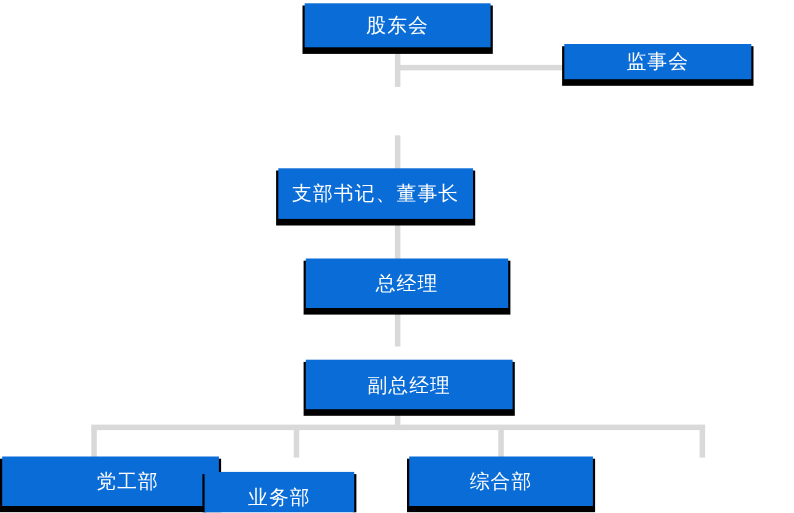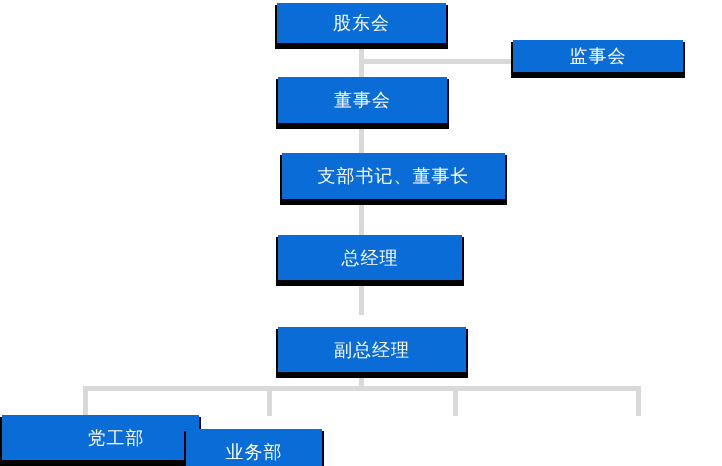--- a/index.html
+++ b/index.html
@@ -23,21 +23,21 @@
     letter-spacing: 1px;
     z-index: 2;
     font-family: Liberation Mono, monospace;
   }
   .conn { position: absolute; background: #d9d9d9; z-index: 1; }
 
   
   .n-shareholders { left: 277px; top: 3px;   width: 169px; height: 40px; }
   .n-supervisory  { left: 513px; top: 40px;  width: 170px; height: 32px; }
   .n-board        { left: 278px; top: 77px;  width: 169px; height: 46px; }
-  .n-secretary    { left: 253px; top: 153px; width: 223px; height: 46px; margin-left: 29px; }
+  .n-secretary    { left: 253px; top: 153px; width: 177px; height: 46px; }
   .n-gm           { left: 278px; top: 235px; width: 184px; height: 45px; }
   .n-dgm          { left: 278px; top: 327px; width: 188px; height: 45px; }
   .n-party        { left: 2px;   top: 415px; width: 166px; height: 45px; padding-left: 31px; }
   .n-business     { left: 186px; top: 429px; width: 136px; height: 45px; }
   .n-general      { left: 372px; top: 415px; width: 167px; height: 45px; }
   .n-finance      { left: 555px; top: 415px; width: 166px; height: 45px; }
 
   
   .c-v1   { left: 359px; top: 43px;  width: 5px;   height: 36px; }
   .c-h-sup{ left: 361px; top: 59px;  width: 152px; height: 5px;  }
@@ -69,23 +69,20 @@
   <div class="conn c-d4"></div>
 
   <div class="box n-shareholders">
     <span>股东会</span>
   </div>
 
   <div class="box n-supervisory">
     <span>监事会</span>
   </div>
 
-  <div class="box n-board">
-    <span>董事会</span>
-  </div>
 
   <div class="box n-secretary">
     <span>支部书记、董事长</span>
   </div>
 
   <div class="box n-gm">
     <span>总经理</span>
   </div>
 
   <div class="box n-dgm">
@@ -93,15 +90,18 @@
   </div>
 
   <div class="box n-party">
     <span>党工部</span>
   </div>
 
   <div class="box n-business">
     <span>业务部</span>
   </div>
 
+  <div class="box n-general">
+    <span>综合部</span>
+  </div>
 
 
 </div>
 
 </body></html>

